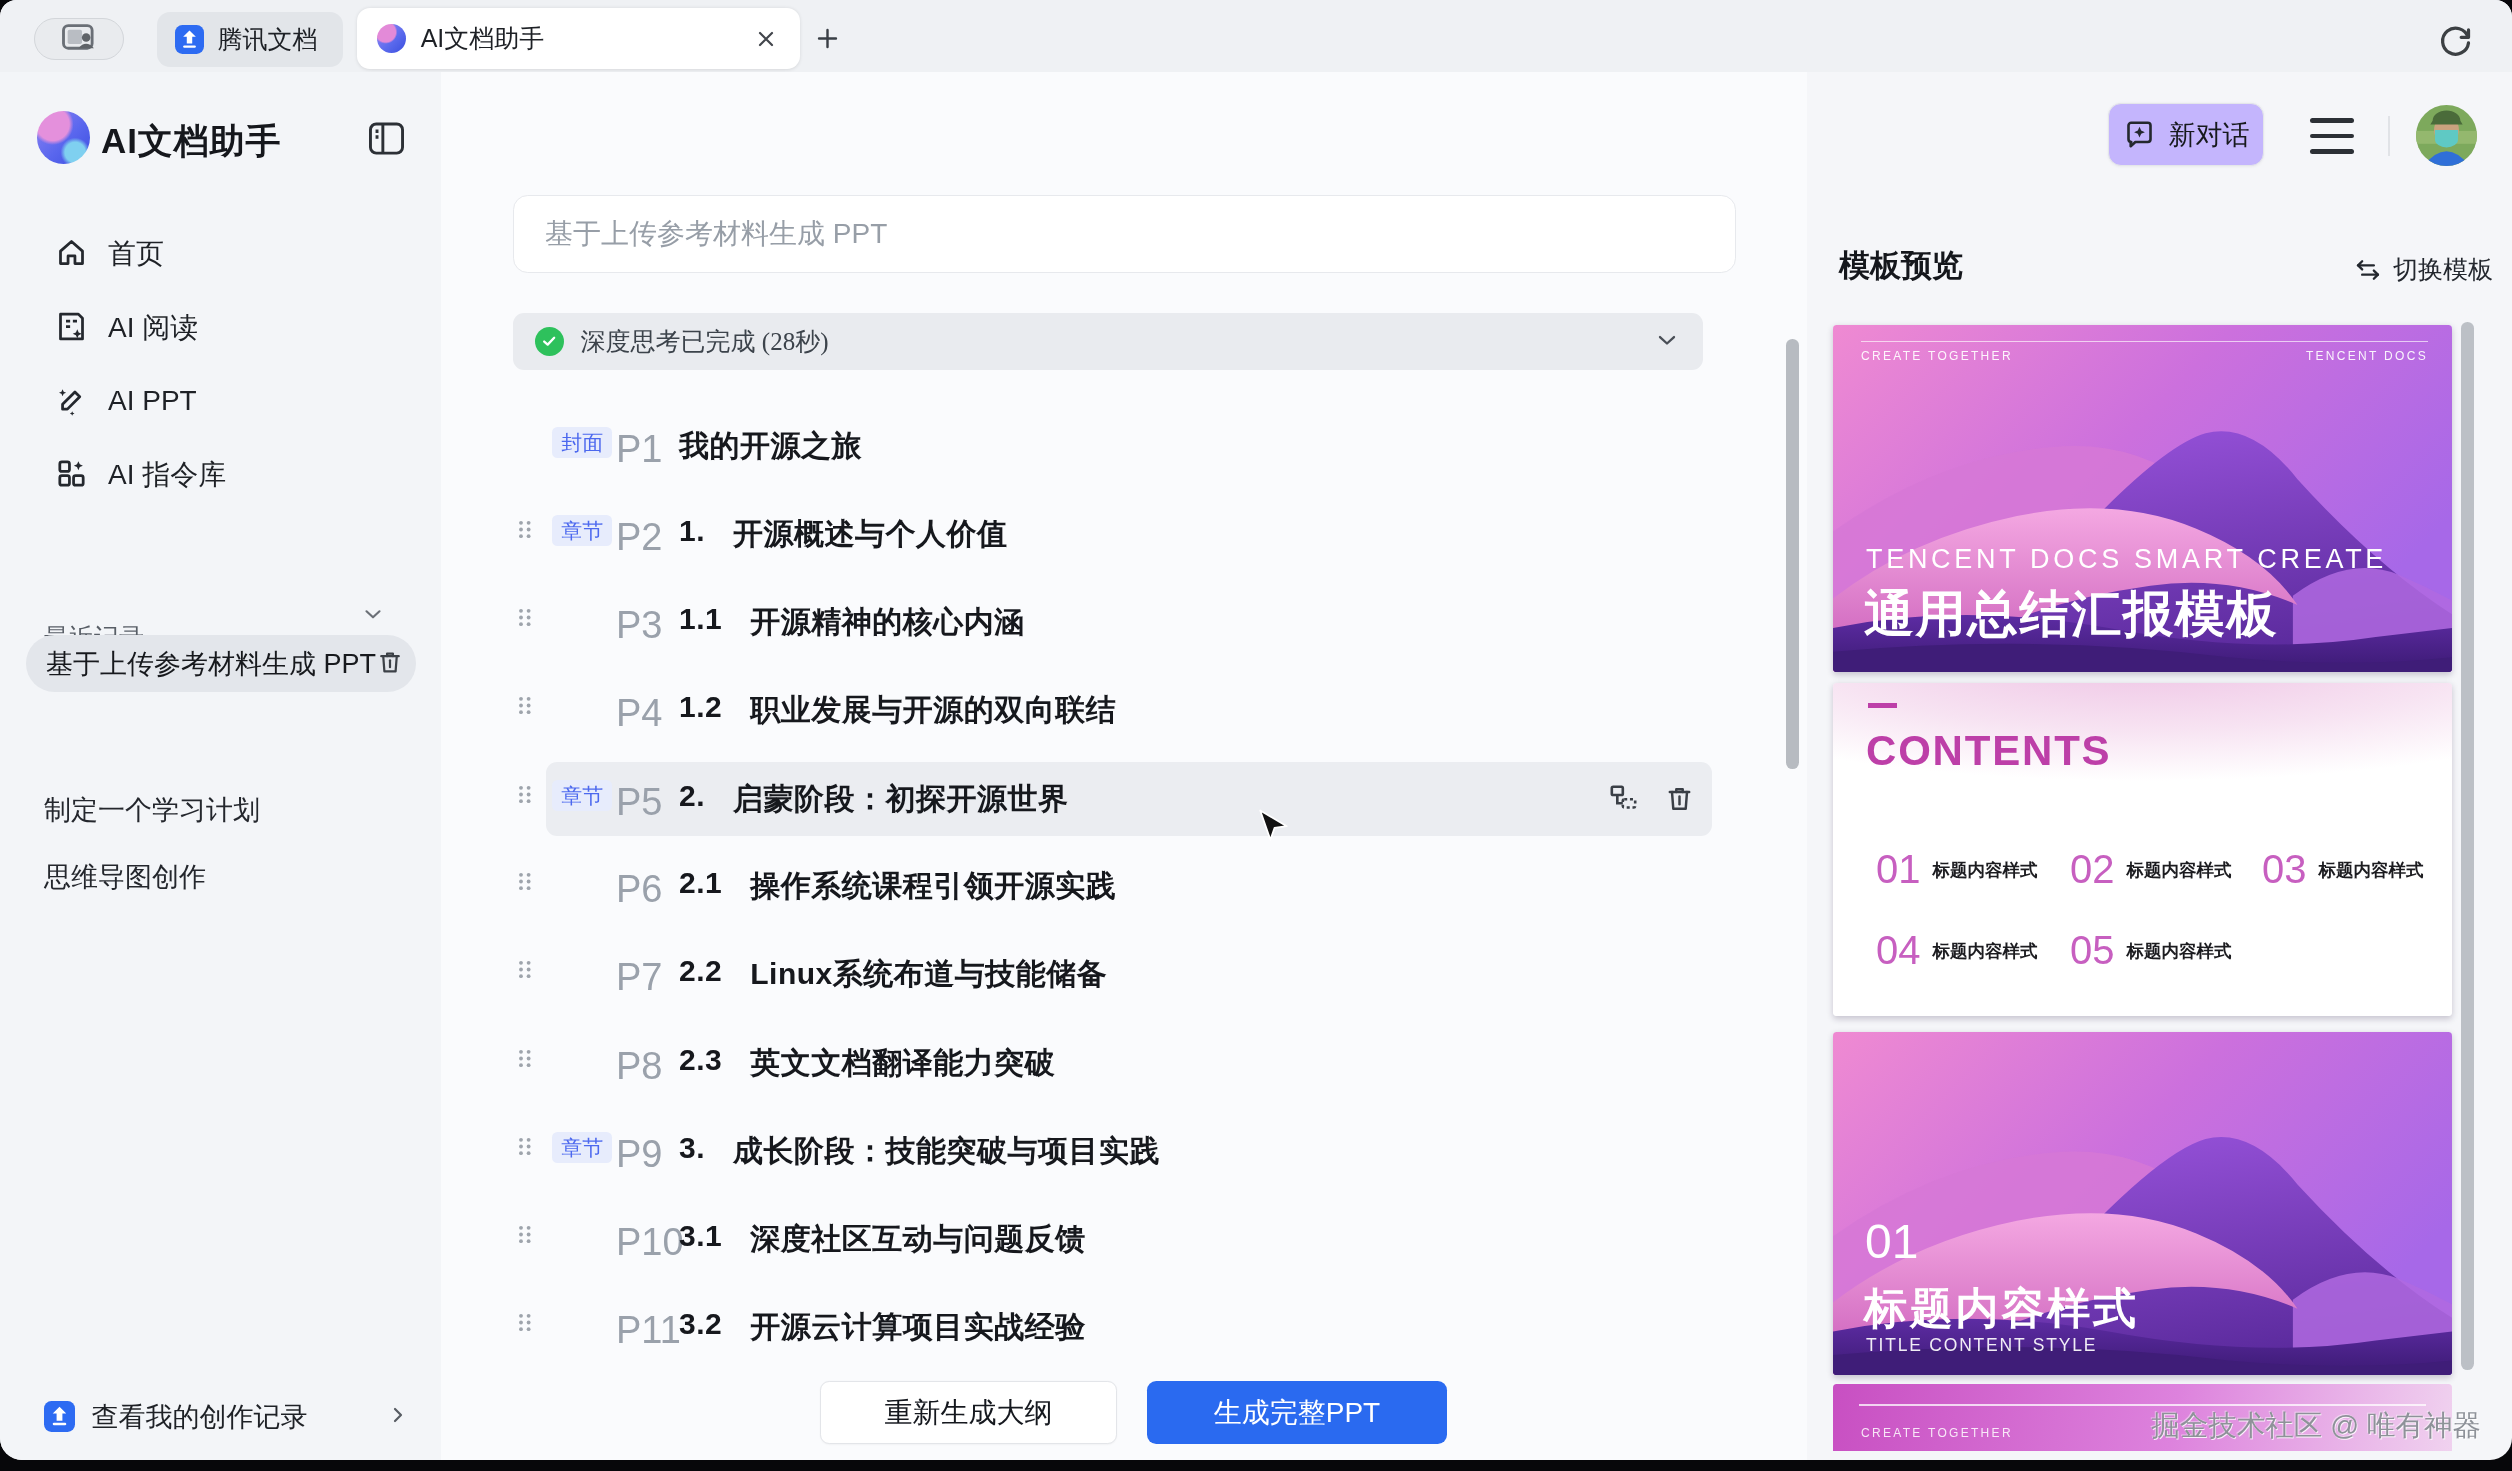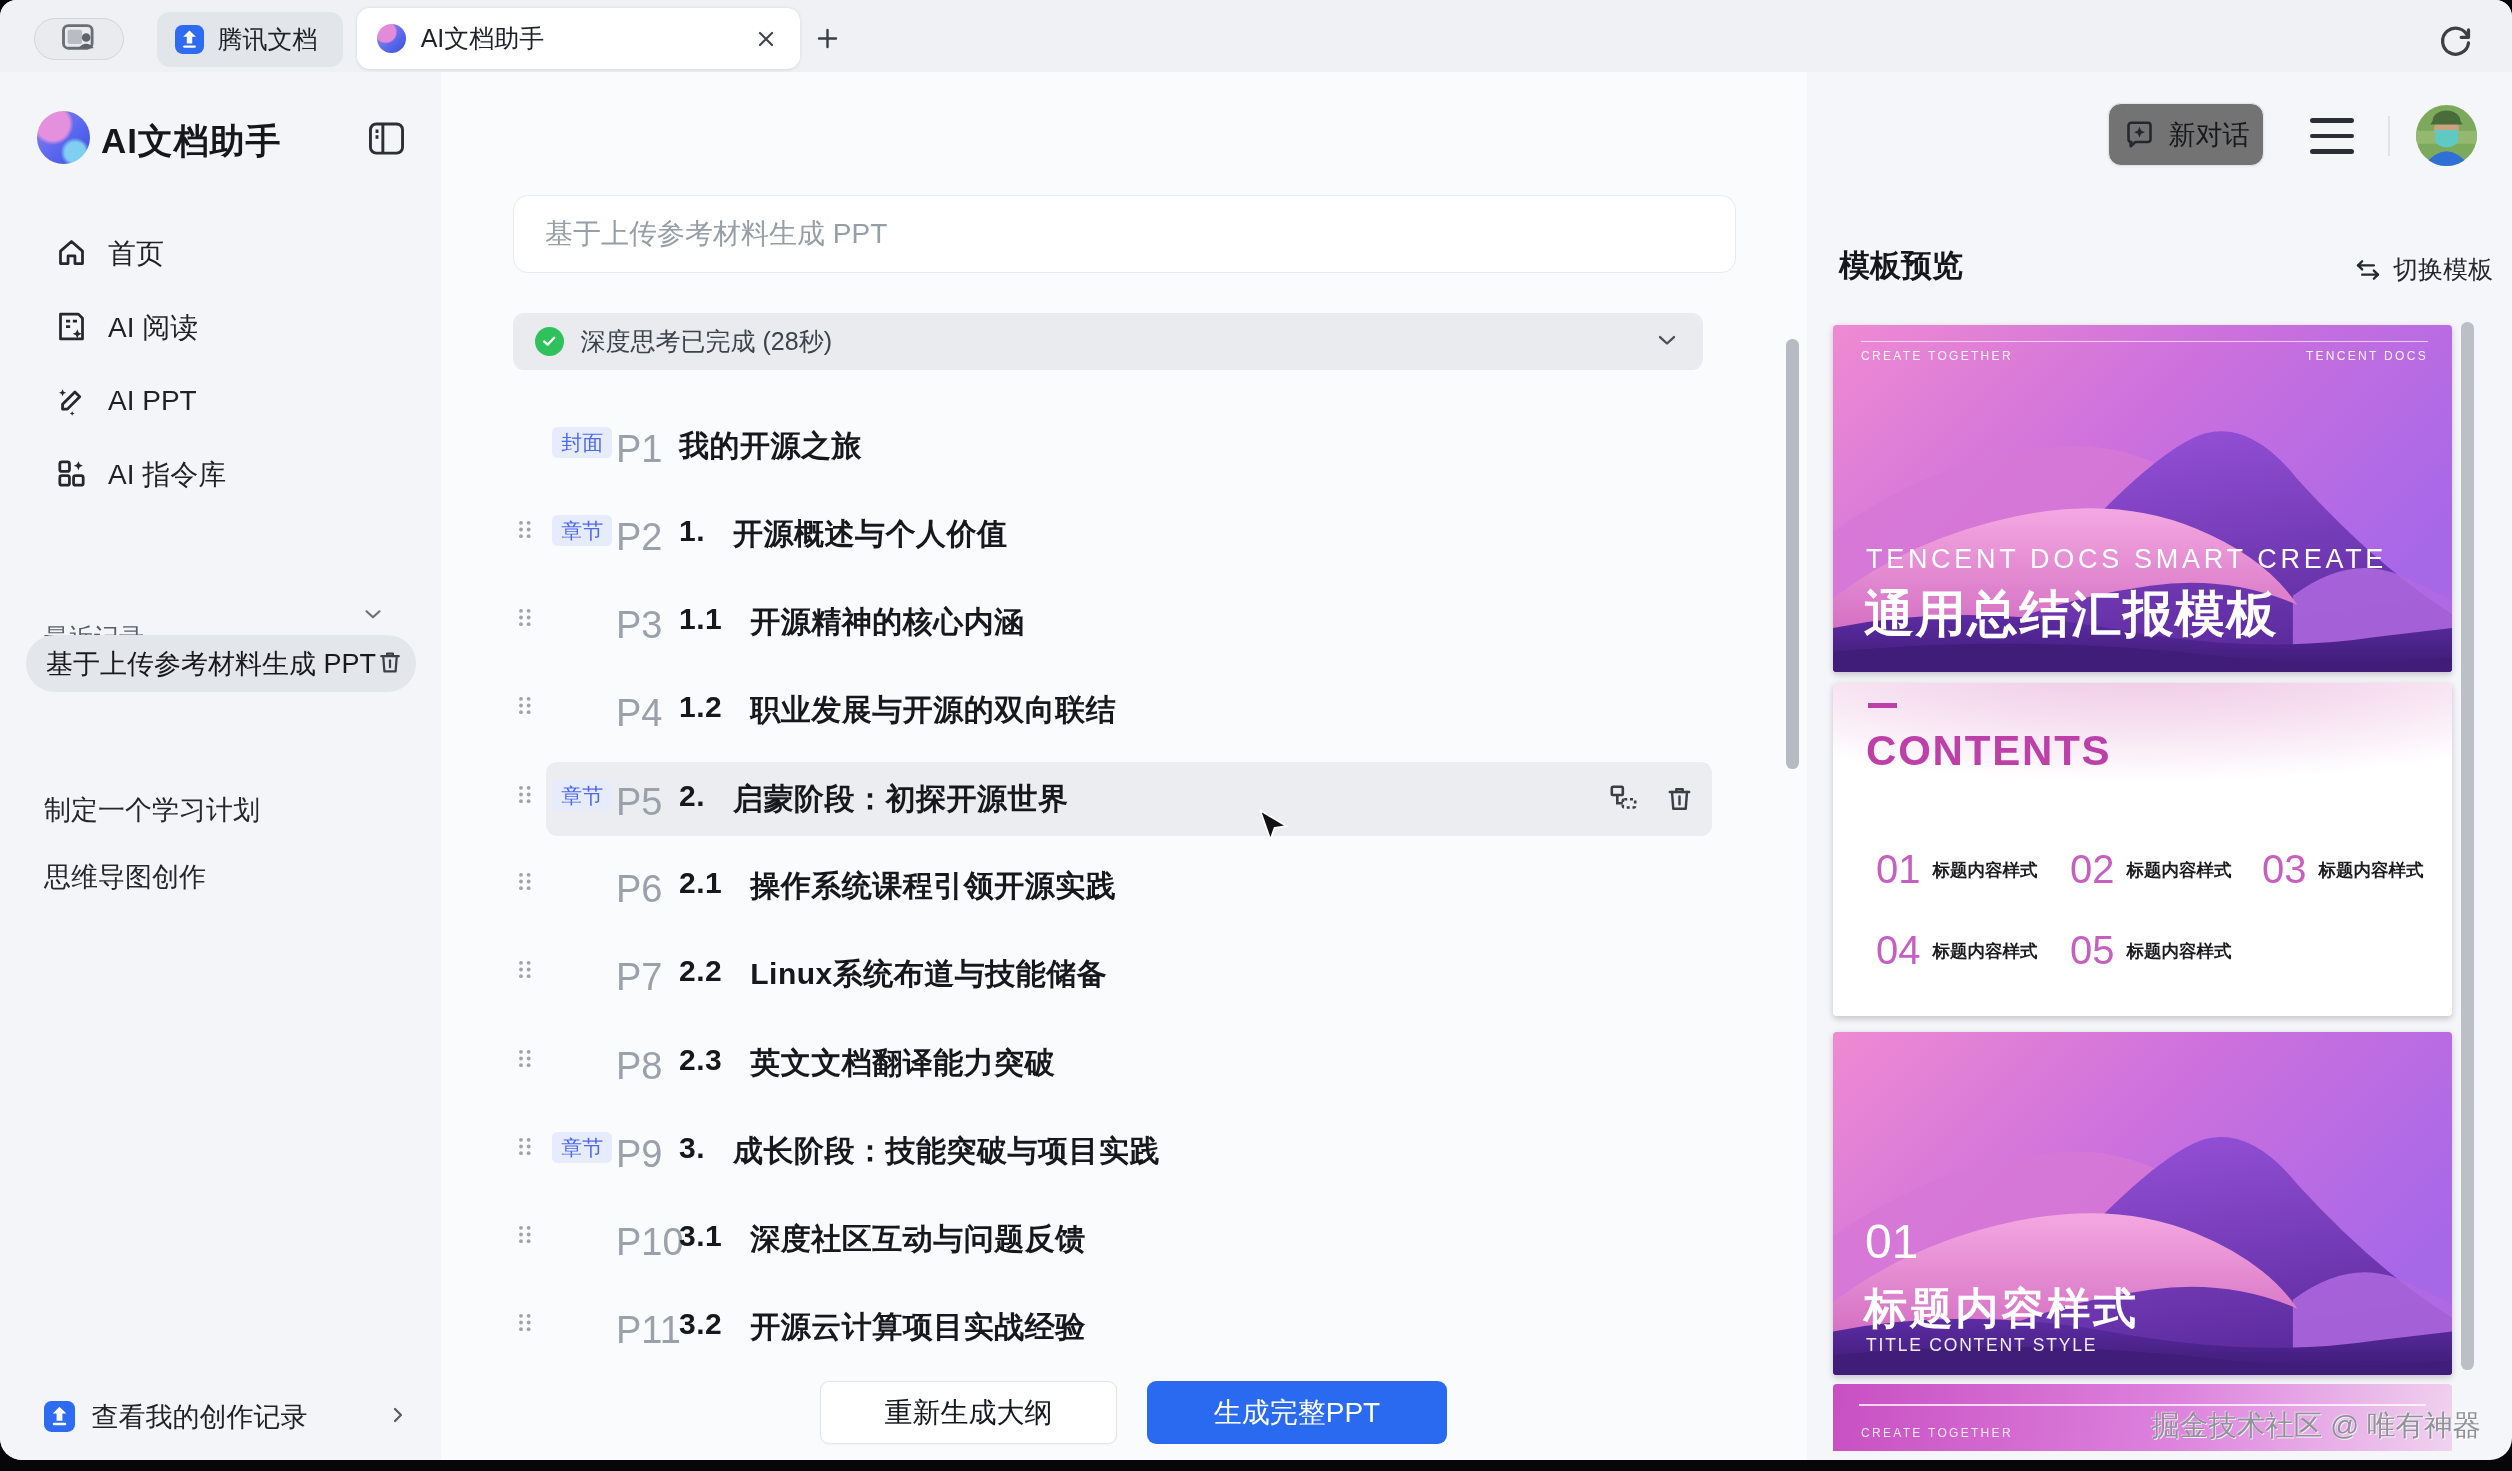--- a/index.html
+++ b/index.html
@@ -41,33 +41,33 @@
   .recent-hd .rlabel{font-size:25px;color:#585e66;margin-top:47px;}
   .recent-hd svg{margin-left:auto;margin-right:26px;}
   .rpill{position:absolute;left:26px;top:563px;width:390px;height:57px;border-radius:28.5px;background:#e3e6eb;
     display:flex;align-items:center;padding:0 18.4px 0 20px;}
   .rpill .rtext{font-size:27px;color:#17191d;white-space:nowrap;}
   .rrow{position:absolute;left:44px;width:349px;height:46px;display:flex;align-items:center;font-size:27px;color:#24272d;margin-top:11px;}
   .sfooter{position:absolute;left:0;top:1317px;width:441px;height:55px;display:flex;align-items:center;padding-left:44px;gap:16.6px;}
   .sfooter .flabel{font-size:27px;color:#1e2126;}
   .sfooter .fchev{margin-left:auto;margin-right:31px;}
   
-  .newchat{position:absolute;left:2108px;top:31px;width:156px;height:63px;border-radius:13px;background:#737373;
+  .newchat{position:absolute;left:2108px;top:31px;width:156px;height:63px;border-radius:13px;background:#c4b5fd;
     border:0.9px solid #e4e6ea;box-shadow:0 0.9px 2.8px rgba(0,0,0,.05);display:flex;align-items:center;justify-content:center;gap:13px;}
   .newchat span{font-size:27px;color:#17191d;}
   .hamburger{position:absolute;left:2310px;top:46px;width:44px;height:37px;}
   .hamburger i{position:absolute;left:0;width:44px;height:4.6px;border-radius:2.8px;background:#2c3036;}
   .hdivider{position:absolute;left:2388px;top:44px;width:1.8px;height:40px;background:#e1e3e7;}
   .avatar{position:absolute;left:2416px;top:33px;width:61px;height:61px;border-radius:50%;overflow:hidden;}
   
   .prompt-card{position:absolute;left:513px;top:123px;width:1223px;height:78px;background:#fff;border:1.8px solid #e7e9ed;
     border-radius:14.7px;display:flex;align-items:center;padding-left:31px;}
   .prompt-card span{font-size:28px;color:#979ea7;}
   .statusbar{position:absolute;left:513px;top:241px;width:1190px;height:57px;background:#e9ebef;border-radius:11px;
-    display:flex;align-items:center;padding:0 22px;gap:16.6px;}
+    display:flex;align-items:center;padding:0 22px;gap:16.6px;font-family:Liberation Serif, serif;}
   .statusbar .stext{font-size:25px;color:#3c434b;}
   .statusbar .schev{margin-left:auto;}
   .check{width:29px;height:29px;border-radius:50%;background:#2ec15c;display:flex;align-items:center;justify-content:center;flex:0 0 auto;}
   .orow{position:absolute;left:513px;width:1199px;height:74px;}
   .orow .hbg{position:absolute;left:33px;right:0;top:0;bottom:0;border-radius:11px;background:#ebedf1;}
   .drag{position:absolute;left:3.7px;top:22px;}
   .obadge{position:absolute;left:39px;top:18.4px;font-size:21px;color:#4c68ee;background:#e7ecfc;border-radius:5.5px;padding:4.6px 9.2px;line-height:1;}
   .opage{position:absolute;left:103px;top:19.3px;font-size:38px;color:#9aa1ab;}
   .otext{position:absolute;left:166px;top:16.6px;display:flex;gap:28px;white-space:nowrap;}
   .otext span{font-size:30px;font-weight:600;color:#16181d;letter-spacing:0.5px;}

